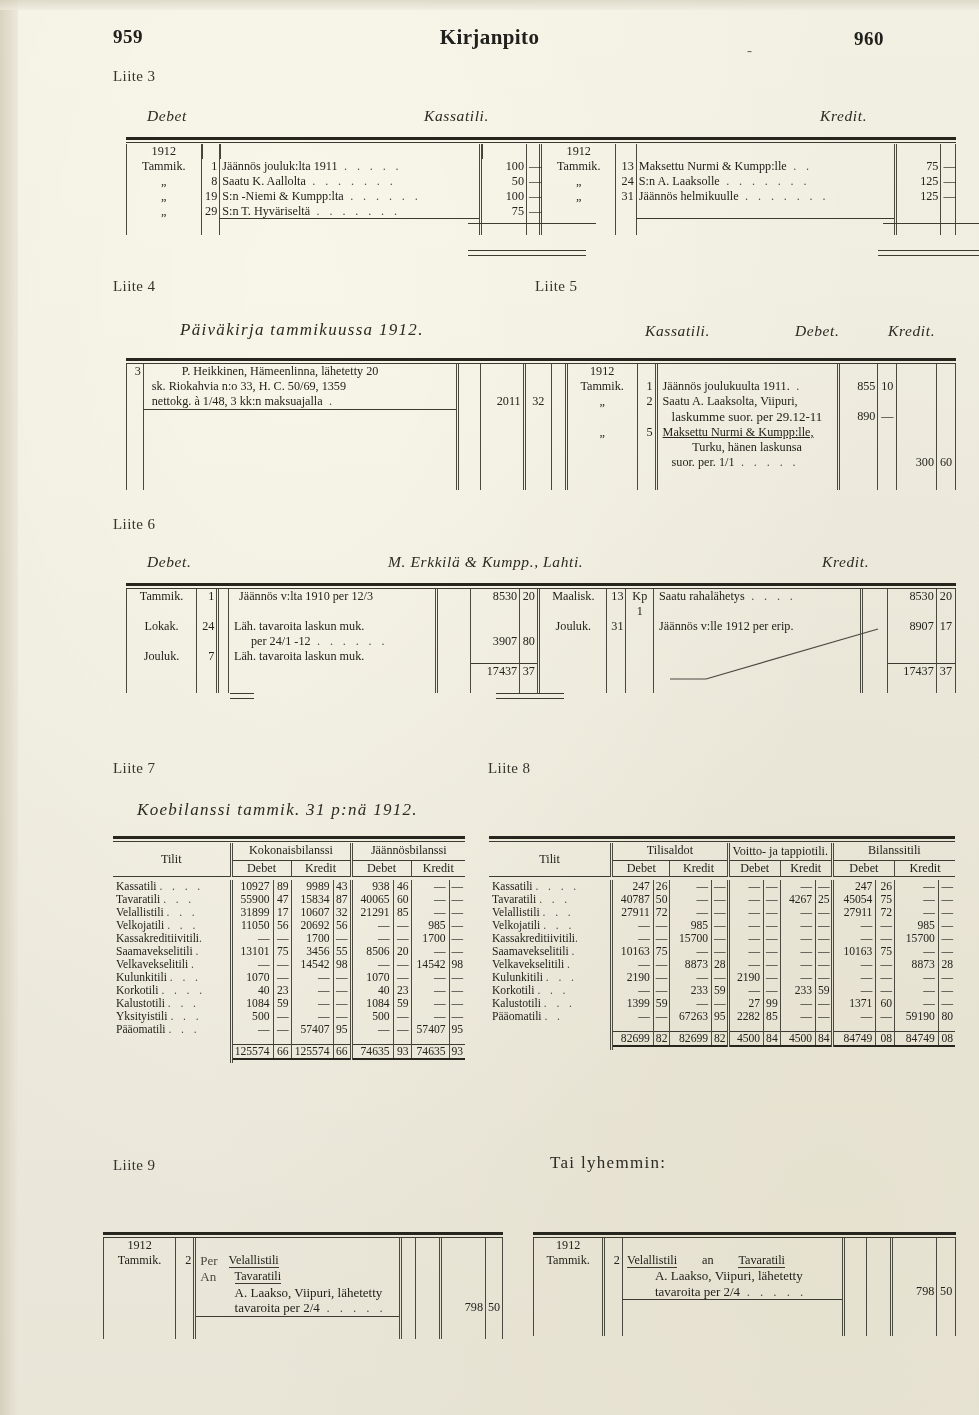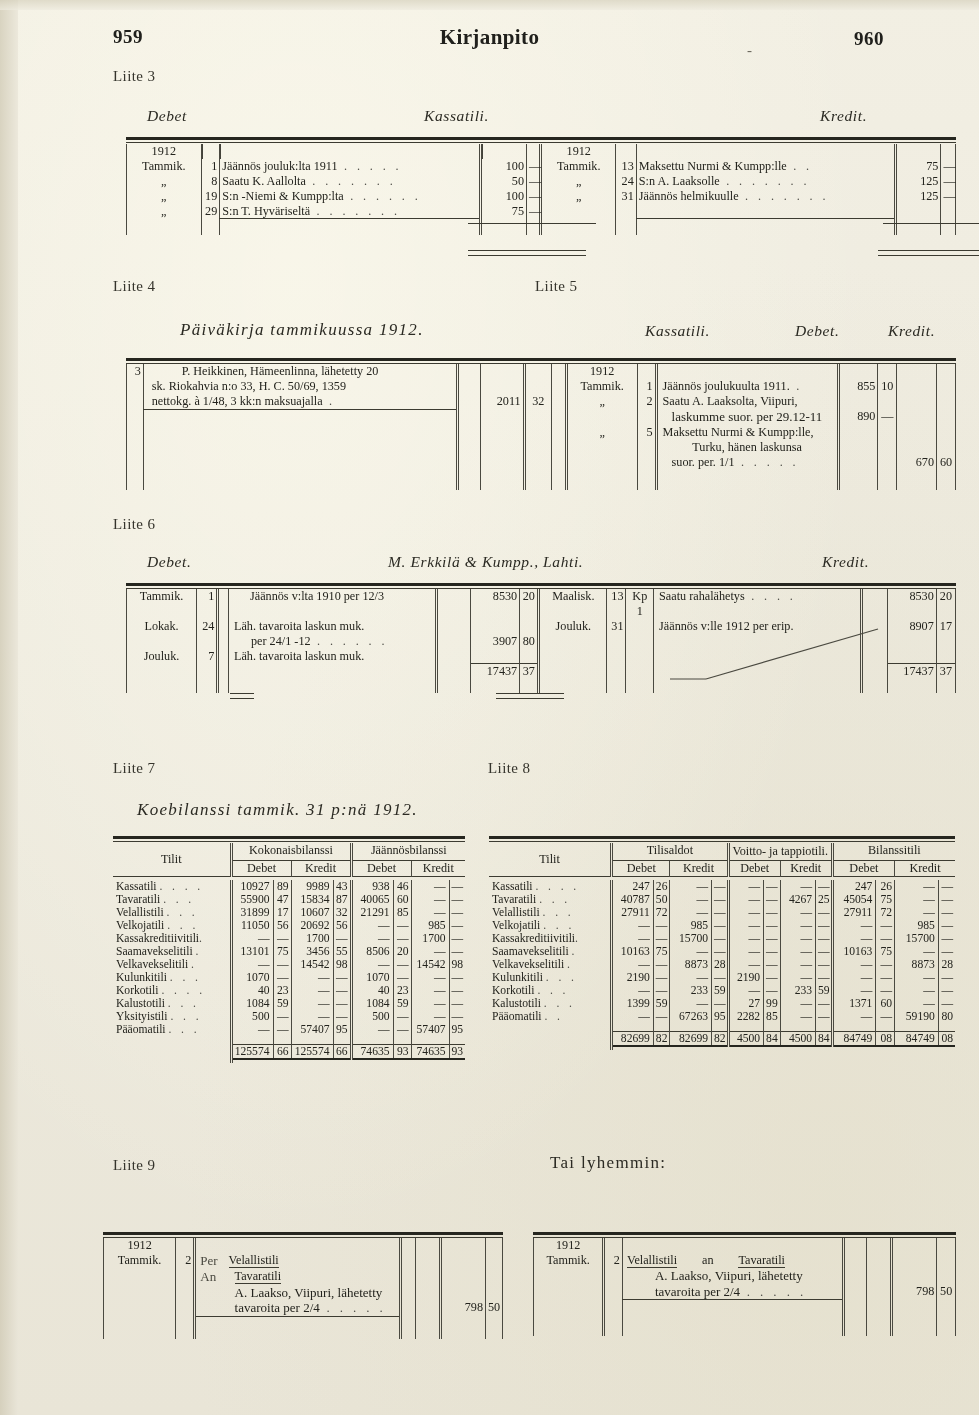--- a/index.html
+++ b/index.html
@@ -269,21 +269,21 @@
       </tr>
       <tr>
         <td style="border-left:1px solid #4a4940;"></td>
         <td style="border-left:1px solid #4a4940;"></td>
         <td style="border-left:3px double #4a4940;"></td>
         <td style="border-left:1px solid #4a4940;"></td>
         <td style="border-left:3px double #4a4940;"></td>
         <td style="border-left:1px solid #4a4940;border-right:3px double #4a4940;"></td>
         <td class="ctr"><span>„</span></td>
         <td class="num" style="border-left:1px solid #4a4940;"><span>5</span></td>
-        <td style="border-left:3px double #4a4940;padding-left:5px;"><span>Maksettu Nurmi &amp; Kumpp:lle,</span></td>
+        <td style="border-left:3px double #4a4940;padding-left:5px;text-decoration:underline;"><span>Maksettu Nurmi &amp; Kumpp:lle,</span></td>
         <td class="num" style="border-left:3px double #4a4940;"></td>
         <td class="ctr" style="border-left:1px solid #4a4940;"></td>
         <td class="num" style="border-left:1px solid #4a4940;"></td>
         <td style="border-left:1px solid #4a4940;border-right:1px solid #4a4940;"></td>
       </tr>
       <tr>
         <td style="border-left:1px solid #4a4940;"></td>
         <td style="border-left:1px solid #4a4940;"></td>
         <td style="border-left:3px double #4a4940;"></td>
         <td style="border-left:1px solid #4a4940;"></td>
@@ -302,21 +302,21 @@
         <td style="border-left:1px solid #4a4940;"></td>
         <td style="border-left:3px double #4a4940;"></td>
         <td style="border-left:1px solid #4a4940;"></td>
         <td style="border-left:3px double #4a4940;"></td>
         <td style="border-left:1px solid #4a4940;border-right:3px double #4a4940;"></td>
         <td class="ctr"></td>
         <td class="num" style="border-left:1px solid #4a4940;"></td>
         <td style="border-left:3px double #4a4940;padding-left:14px;"><span>suor. per. 1/1</span><span class="dt"> .  .  .  .  .</span></td>
         <td class="num" style="border-left:3px double #4a4940;"></td>
         <td class="ctr" style="border-left:1px solid #4a4940;"></td>
-        <td class="num" style="border-left:1px solid #4a4940;"><span>670</span></td>
+        <td class="num" style="border-left:1px solid #4a4940;"><span>300</span></td>
         <td class="ctr" style="border-left:1px solid #4a4940;border-right:1px solid #4a4940;"><span>60</span></td>
       </tr>
       <tr style="height:20px;">
         <td style="border-left:1px solid #4a4940;"></td>
         <td style="border-left:1px solid #4a4940;"></td>
         <td style="border-left:3px double #4a4940;"></td>
         <td style="border-left:1px solid #4a4940;"></td>
         <td style="border-left:3px double #4a4940;"></td>
         <td style="border-left:1px solid #4a4940;border-right:3px double #4a4940;"></td>
         <td></td>
@@ -354,21 +354,21 @@
           <col style="width:196px">
         <col style="width:24px">
           <col style="width:46px">
           <col style="width:18px">
       </colgroup>
       <tbody>
       <tr>
         <td class="ctr" style="border-left:1px solid #4a4940;"><span>Tammik.</span></td>
         <td class="num" style="border-left:1px solid #4a4940;"><span>1</span></td>
         <td style="border-left:3px double #4a4940;"></td>
-        <td style="border-left:1px solid #4a4940;padding-left:21px;"><span>Jäännös v:lta 1910 per    12/3</span></td>
+        <td style="border-left:1px solid #4a4940;padding-left:10px;"><span>Jäännös v:lta 1910 per    12/3</span></td>
         <td style="border-left:3px double #4a4940;"></td>
         <td class="num" style="border-left:1px solid #4a4940;"><span>8530</span></td>
         <td class="ctr" style="border-left:1px solid #4a4940;border-right:3px double #4a4940;"><span>20</span></td>
         <td class="ctr"><span>Maalisk.</span></td>
         <td class="num" style="border-left:1px solid #4a4940;"><span>13</span></td>
         <td class="ctr" style="border-left:1px solid #4a4940;"><span>Kp 1</span></td>
         <td style="border-left:1px solid #4a4940;padding-left:5px;"><span>Saatu rahalähetys</span><span class="dt">  .  .  .  .</span></td>
         <td style="border-left:3px double #4a4940;"></td>
         <td class="num" style="border-left:1px solid #4a4940;"><span>8530</span></td>
         <td class="ctr" style="border-left:1px solid #4a4940;border-right:1px solid #4a4940;"><span>20</span></td>

